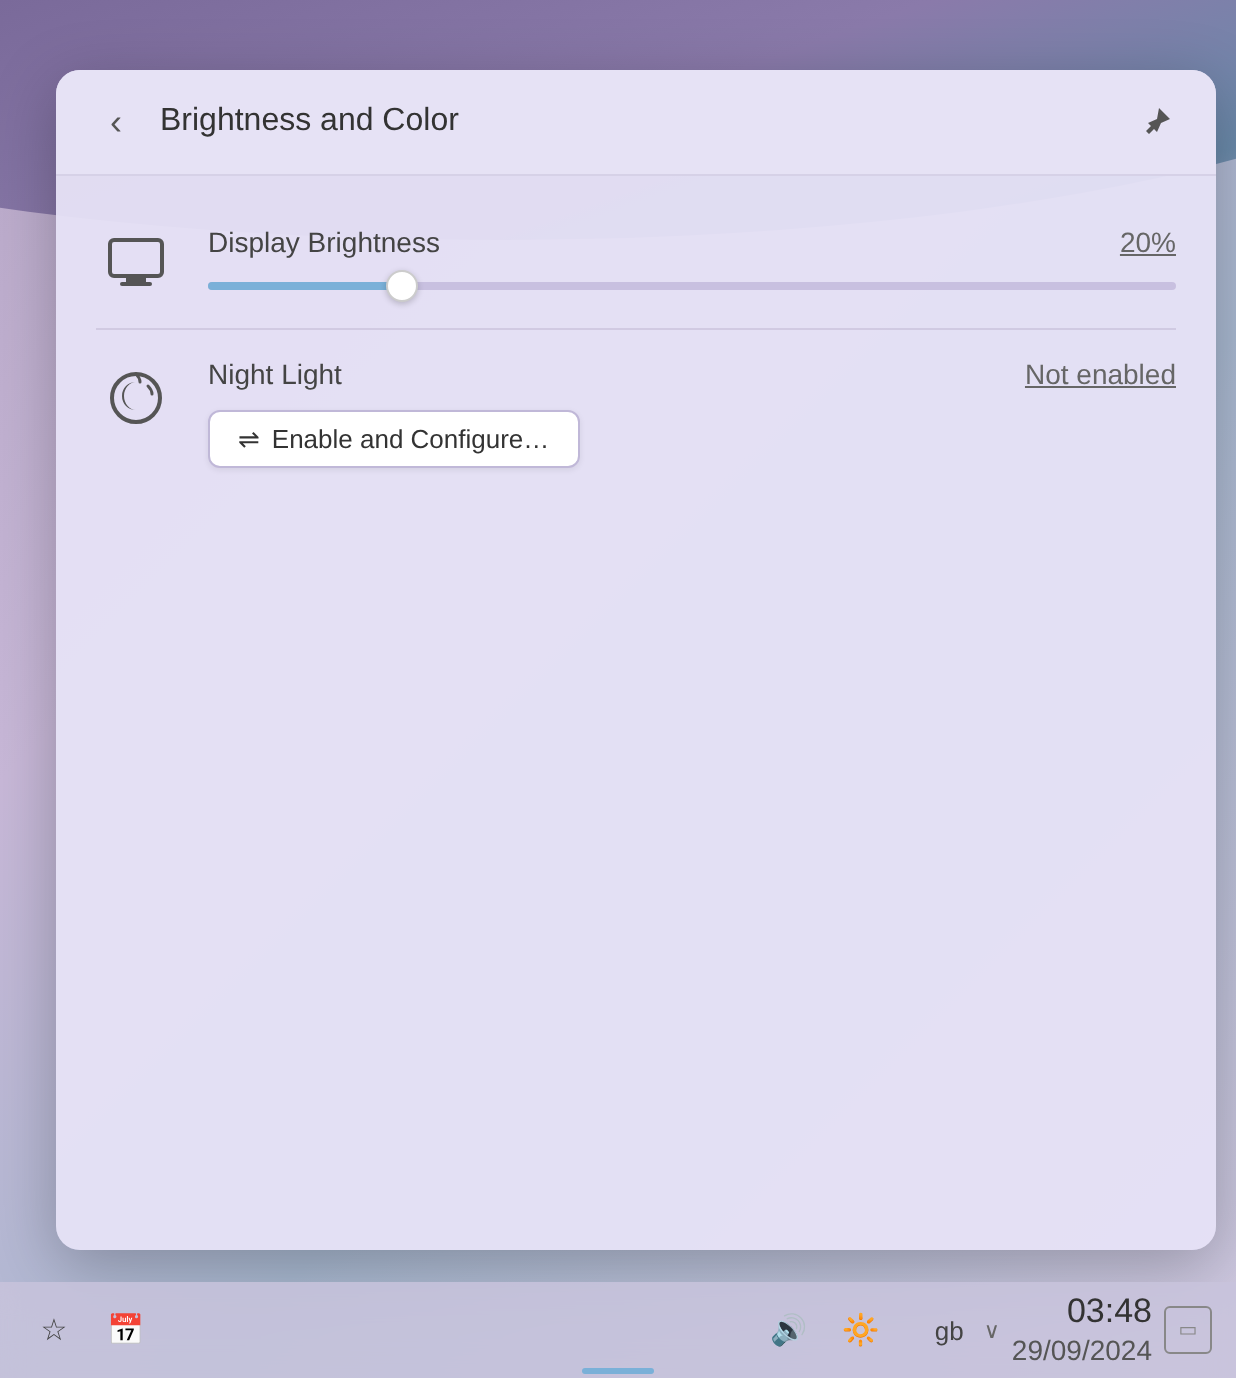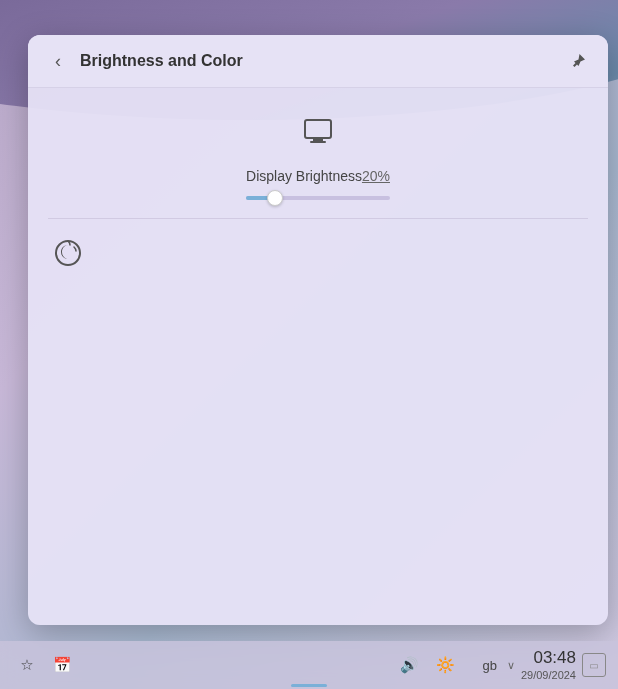--- a/index.html
+++ b/index.html
@@ -64,21 +64,21 @@
       border-radius: 50%;
       color: #555;
       font-size: 18px;
     }
 
     .titlebar-title {
       flex: 1;
       text-align: left;
       padding-left: 8px;
       font-size: 16px;
-      font-weight: 700;
+      font-weight: 400;
       color: #333;
     }
 
     .titlebar-pin {
       width: 28px;
       height: 28px;
       display: flex;
       align-items: center;
       justify-content: center;
       cursor: pointer;
@@ -116,21 +116,20 @@
       color: #666;
       text-decoration: underline;
     }
 
     
     .brightness-row {
       display: flex;
       align-items: center;
       gap: 16px;
       padding: 8px 0;
-      flex-direction: column;
     }
 
     .brightness-controls {
       flex: 1;
       display: flex;
       flex-direction: column;
       gap: 6px;
     }
 
     .brightness-header {
@@ -280,21 +279,21 @@
     }
 
     .taskbar-time {
       font-size: 17px;
       color: #333;
       font-weight: 500;
       line-height: 1.2;
     }
 
     .taskbar-date {
-      font-size: 11px;
+      font-size: 14px;
       color: #555;
       line-height: 1.2;
     }
 
     .taskbar-desktop {
       width: 24px;
       height: 24px;
       border: 1.5px solid #888;
       border-radius: 3px;
       cursor: pointer;
@@ -351,20 +350,30 @@
 
     <div class="night-light-row">
       <div class="settings-icon">
         <svg viewBox="0 0 32 32" fill="none" xmlns="http://www.w3.org/2000/svg">
           <circle cx="16" cy="16" r="12" stroke="#555" stroke-width="2" fill="none"></circle>
           <path d="M16 8C12 8 9 11 9 15C9 19 12 22 16 22C13 22 10 19 10 15C10 11 13 8 16 8Z" fill="#555"></path>
           <path d="M16 4C16 4 18 6 18 8" stroke="#555" stroke-width="1.5" stroke-linecap="round"></path>
           <path d="M22 10C22 10 24 12 24 14" stroke="#555" stroke-width="1.5" stroke-linecap="round"></path>
         </svg>
       </div>
+      <div class="night-light-controls">
+        <div class="night-light-header">
+          <span class="settings-label">Night Light</span>
+          <span class="settings-value">Not enabled</span>
+        </div>
+        <button class="configure-button">
+          <span>⇌</span>
+          <span>Enable and Configure…</span>
+        </button>
+      </div>
     </div>
 
   </div>
 </div>
 
 <div class="taskbar">
 
   <div class="taskbar-item">
     <span>☆</span>
   </div>

